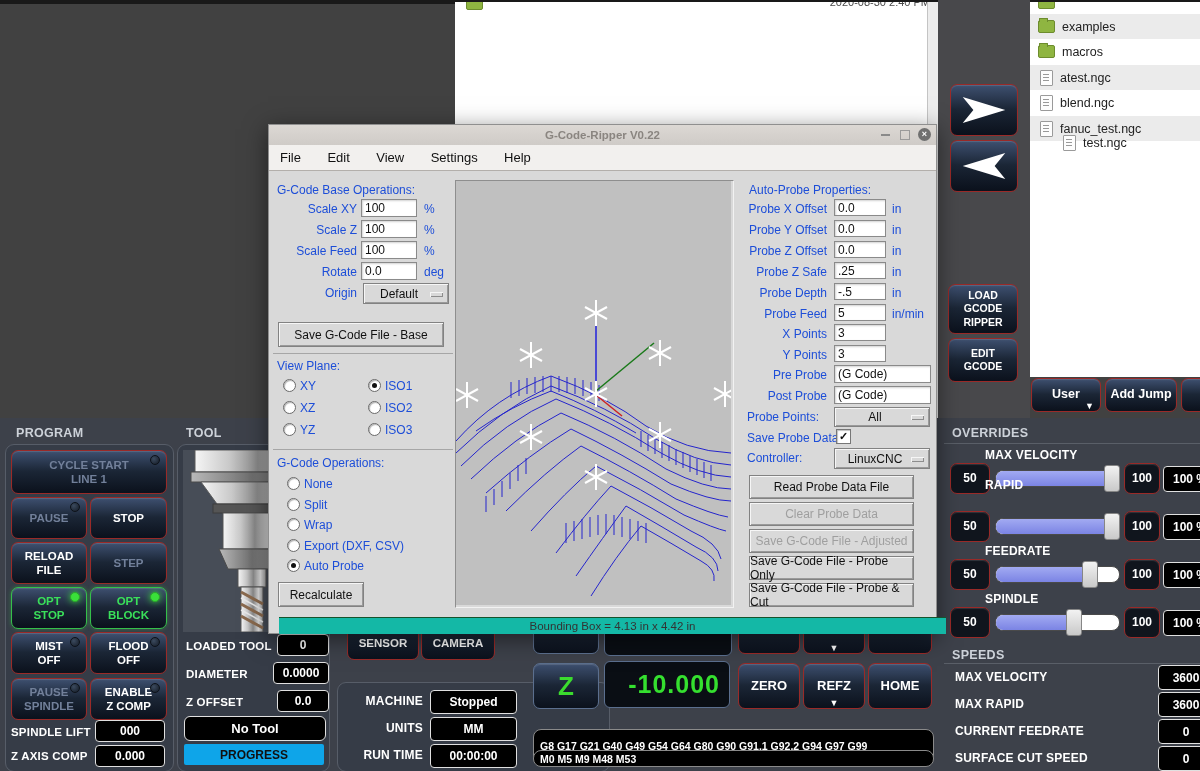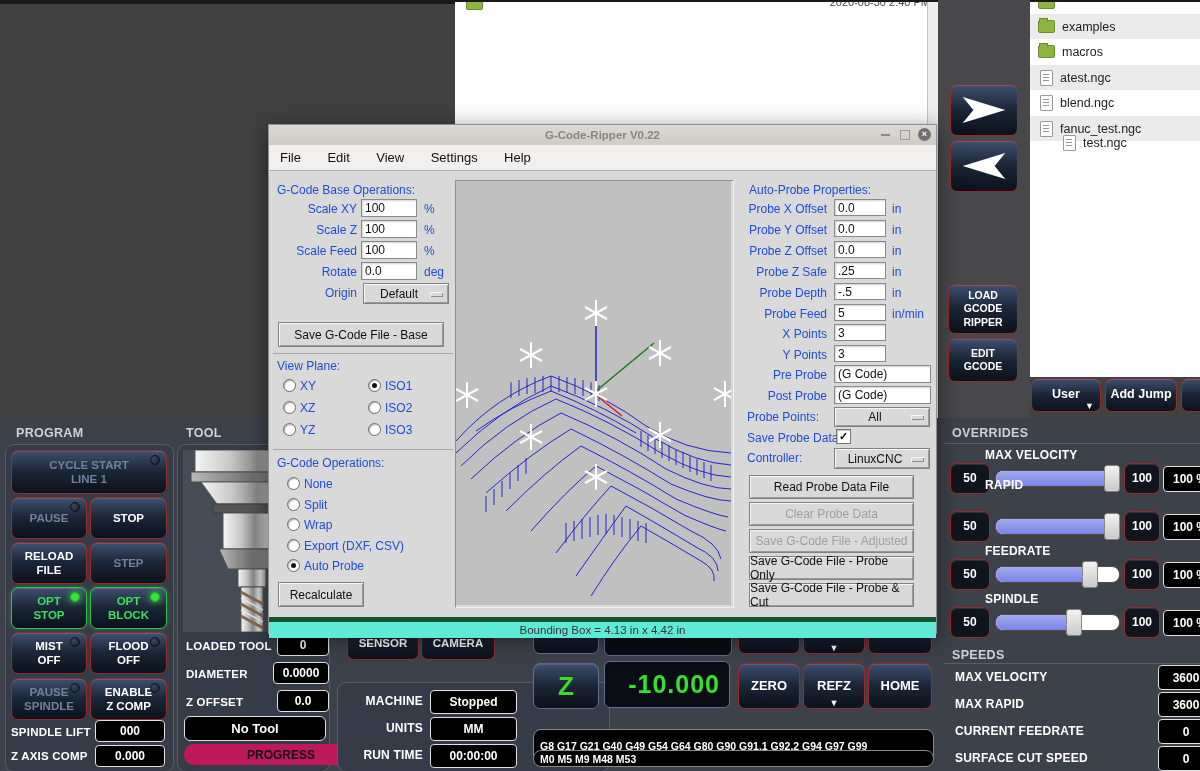--- a/index.html
+++ b/index.html
@@ -229,21 +229,21 @@
     <path d="M58,142 L80,154 M58,154 L80,166 M58,166 L80,178" stroke="#8a6a4e" stroke-width="3" fill="none"></path>
     <path d="M58,148 L80,160 M58,160 L80,172" stroke="#e8e8e8" stroke-width="1.5" fill="none"></path>
   </svg>
   <div class="wlbl" style="left:186px;top:640px;font-size:11.5px;">LOADED TOOL</div>
   <div class="bbox" style="left:277px;top:634px;width:50px;height:20px;">0</div>
   <div class="wlbl" style="left:186px;top:668px;font-size:11.5px;">DIAMETER</div>
   <div class="bbox" style="left:273px;top:662px;width:54px;height:20px;">0.0000</div>
   <div class="wlbl" style="left:186px;top:696px;font-size:11.5px;">Z OFFSET</div>
   <div class="bbox" style="left:277px;top:690px;width:50px;height:20px;">0.0</div>
   <div class="bbox" style="left:184px;top:716px;width:140px;height:23px;font-size:13px;border-radius:6px;">No Tool</div>
-  <div class="abs" style="left:184px;top:744px;width:140px;height:21px;background:#be185d;border-radius:10px;color:#111;font-weight:700;font-size:12px;display:flex;align-items:center;justify-content:center;padding-left:27px;">PROGRESS</div>
+  <div class="abs" style="left:184px;top:744px;width:140px;height:21px;background:#0ea5e9;border-radius:2px;color:#111;font-weight:700;font-size:12px;display:flex;align-items:center;justify-content:center;">PROGRESS</div>
 
   <div class="nb" style="left:347px;top:612px;width:70px;height:46px;">
     <span>GO TO</span>
     <span>SENSOR</span>
   </div>
   <div class="nb" style="left:421px;top:612px;width:72px;height:46px;">
     <span>REF</span>
     <span>CAMERA</span>
   </div>
   <div class="lbl" style="left:342px;top:692px;">STATUS</div>
@@ -525,16 +525,16 @@
     <div class="dd" style="left:565px;top:323px;width:94px;height:19px;">
       <span style="margin-right:14px;">LinuxCNC</span>
       <span class="ddgrip"></span>
     </div>
     <div class="tkbtn" style="left:480px;top:350px;width:163px;height:22px;">Read Probe Data File</div>
     <div class="tkbtn dis" style="left:480px;top:377px;width:163px;height:22px;">Clear Probe Data</div>
     <div class="tkbtn dis" style="left:480px;top:404px;width:163px;height:22px;">Save G-Code File - Adjusted</div>
     <div class="tkbtn" style="left:480px;top:431px;width:163px;height:22px;">Save G-Code File - Probe Only</div>
     <div class="tkbtn" style="left:480px;top:458px;width:163px;height:22px;">Save G-Code File - Probe &amp; Cut</div>
 
-    <div class="abs" style="left:0;top:492px;width:667px;height:16px;background:#5eead4;border-top:5px solid #14532d;text-align:center;font-size:11.5px;color:#333;line-height:16px;">Bounding Box = 4.13 in  x 4.42 in</div>
+    <div class="abs" style="left:10px;top:492px;width:667px;height:16px;background:#14b8a6;border-top:1px solid #14532d;text-align:center;font-size:11.5px;color:#333;line-height:16px;">Bounding Box = 4.13 in  x 4.42 in</div>
   </div>
 
 </div>
 
 </body></html>

